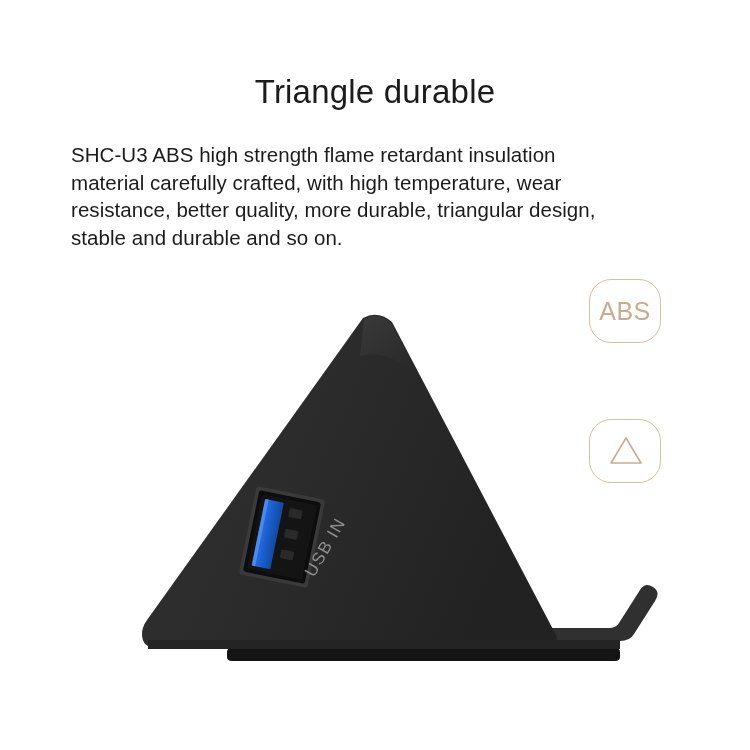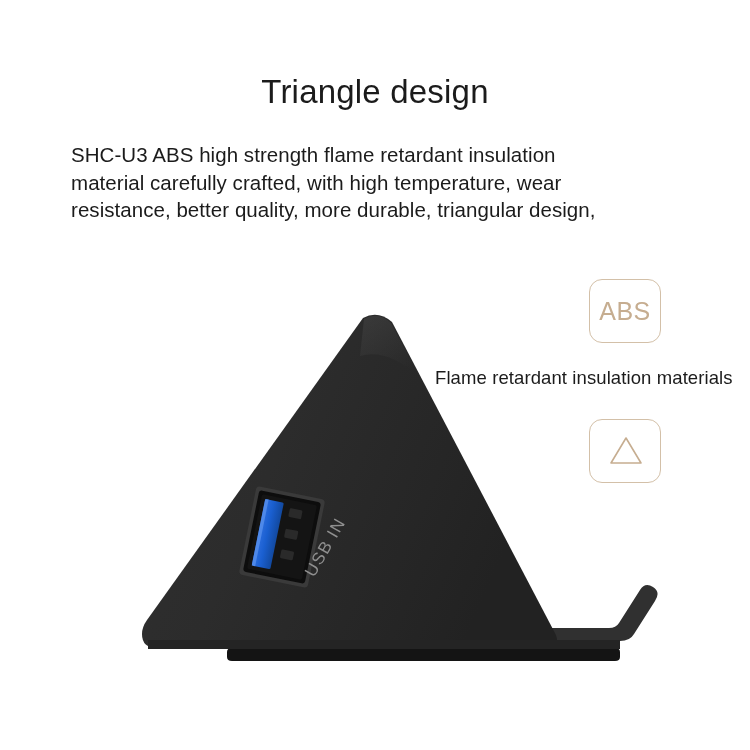--- a/index.html
+++ b/index.html
@@ -55,21 +55,21 @@
     height: 750px;
     pointer-events: none;
   }
 
   
   .badge-box {
     position: absolute;
     width: 72px;
     height: 64px;
     border: 1.6px solid #d3c0a8;
-    border-radius: 13px;
+    border-radius: 22px;
     box-sizing: border-box;
     background: #ffffff;
   }
   .badge-abs-text {
     position: absolute;
     left: 0; top: 0;
     width: 100%; height: 100%;
     display: flex;
     align-items: center;
     justify-content: center;
@@ -91,26 +91,27 @@
   #caption-flame { left: 435px; top: 367px; }
   #caption-triangle { left: 537px; top: 508px; }
 
   .tri-svg { position: absolute; left: 0; top: 0; }
 </style>
 </head>
 <body>
 
 <div id="page">
 
-  <div id="headline">Triangle design</div>
+  <div id="headline">Triangle durable</div>
 
   <div id="description">
     <span class="dline">SHC-U3 ABS high strength flame retardant insulation</span>
     <span class="dline">material carefully crafted, with high temperature, wear</span>
     <span class="dline">resistance, better quality, more durable, triangular design,</span>
+    <span class="dline">stable and durable and so on.</span>
   </div>
 
   <svg id="product" viewBox="0 0 750 750" xmlns="http://www.w3.org/2000/svg">
     <defs>
       <linearGradient id="bodyGrad" x1="0" y1="0" x2="1" y2="0.35">
         <stop offset="0%" stop-color="#303030"></stop>
         <stop offset="42%" stop-color="#2c2c2c"></stop>
         <stop offset="78%" stop-color="#262626"></stop>
         <stop offset="100%" stop-color="#222222"></stop>
       </linearGradient>
@@ -169,21 +170,20 @@
 
       <rect x="-24" y="-34" width="3.5" height="68" fill="#5b93ee" opacity="0.75"></rect>
     </g>
 
     <text x="330" y="550" transform="rotate(-60 330 550)" fill="#8f8f8f" font-family="Liberation Sans, sans-serif" font-size="17" letter-spacing="1.3" text-anchor="middle">USB IN</text>
   </svg>
 
   <div id="badge-abs" class="badge-box">
     <span class="badge-abs-text">ABS</span>
   </div>
-  <div id="caption-flame" class="badge-caption">Flame retardant insulation materials</div>
 
   <div id="badge-triangle" class="badge-box">
     <svg class="tri-svg" width="72" height="64" viewBox="0 0 72 64">
       <path d="M 36 18 L 51 43 L 21 43 Z" fill="none" stroke="#c6ad90" stroke-width="1.6" stroke-linejoin="round"></path>
     </svg>
   </div>
 
 </div>
 
 </body></html>

